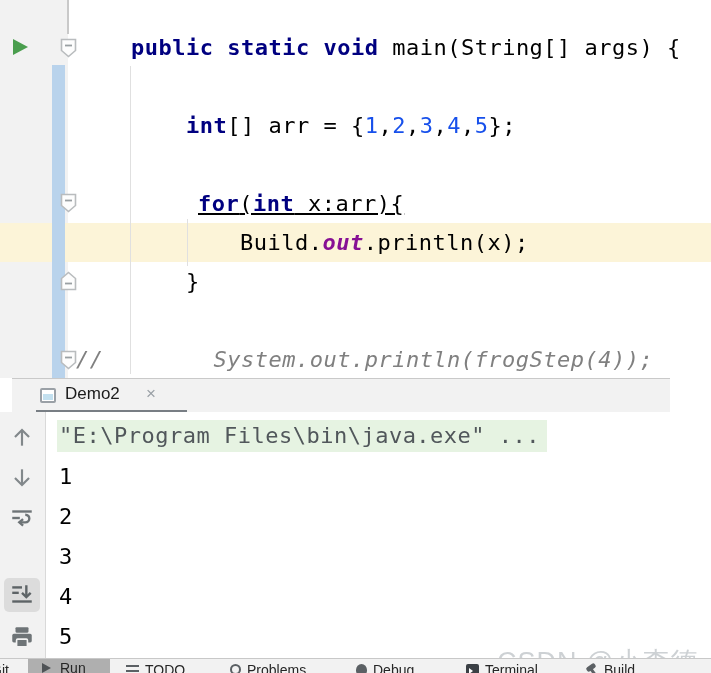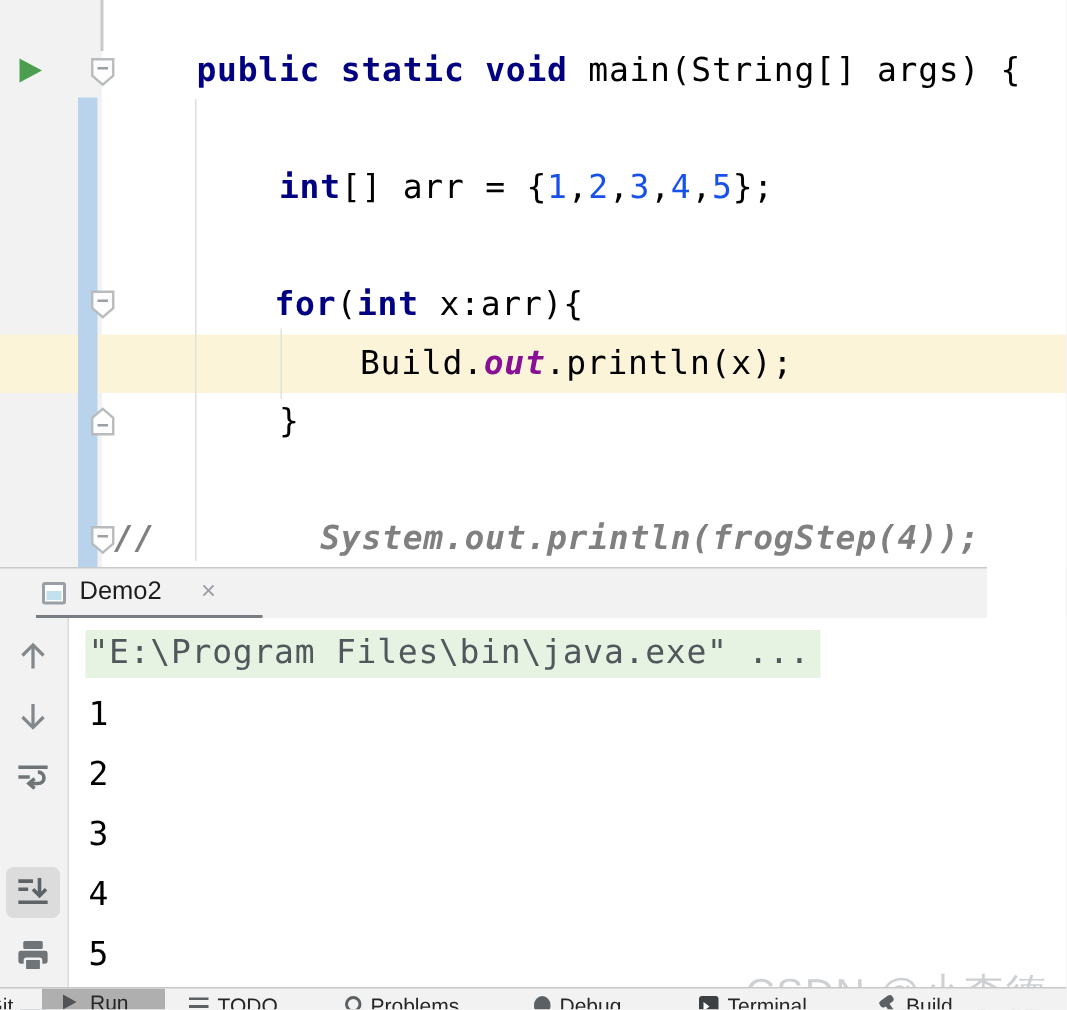--- a/index.html
+++ b/index.html
@@ -20,21 +20,21 @@
              font-family:"DejaVu Sans Mono","Liberation Mono",monospace;
              font-size:22px;letter-spacing:0.5px;color:#000;}
   .seg-kw{color:#000080;font-weight:bold;}
   .seg-pl{color:#000000;}
   .seg-num{color:#1750eb;}
   .seg-field{color:#871094;font-style:italic;font-weight:bold;margin-top:37px;}
   .seg-comment{color:#808080;font-style:italic;}
 
   
   .console-panel{position:absolute;left:0;top:378px;width:711px;height:295px;}
-  .tab-bar{position:absolute;left:0;top:0;width:658px;height:34px;background:#f2f2f2;
+  .tab-bar{position:absolute;left:12px;top:0;width:658px;height:34px;background:#f2f2f2;
            border-top:1px solid #c9c9c9;border-bottom:1px solid #dbdbdb;}
   .tab{position:absolute;left:12px;top:2px;width:151px;height:29px;cursor:pointer;}
   .tab-icon{position:absolute;left:16px;top:7px;width:16px;height:15px;border:2px solid #9aa0a6;
             border-radius:2px;background:#fff;box-sizing:border-box;}
   .tab-icon::after{content:"";position:absolute;left:1px;top:4px;width:10px;height:6px;background:#c3e0ef;}
   .tab-label{position:absolute;left:41px;top:3px;font-size:17px;color:#1c1c1c;}
   .tab-close{position:absolute;left:122px;top:3px;font-size:17px;color:#9aa0a6;cursor:pointer;}
   .tab-underline{position:absolute;left:12px;top:29px;width:151px;height:3px;background:#787e84;}
 
   .console-body{position:absolute;left:0;top:34px;width:711px;height:246px;background:#fff;}
@@ -104,24 +104,24 @@
           <path d="M1.5 1.5 H15.5 V12.5 L8.5 18.5 L1.5 12.5 Z" fill="#fdfdfd" stroke="#b9bcbe" stroke-width="1.6"></path>
           <line x1="5" y1="7.5" x2="12" y2="7.5" stroke="#9aa0a3" stroke-width="1.8"></line>
         </svg>
     </div>
 
     <div class="guide" style="left:130px;top:66px;height:308px;"></div>
     <div class="guide" style="left:187px;top:219px;height:47px;"></div>
 
     <div class="code-line" style="left:131px;top:28px;"><span class="seg-kw">public static void </span><span class="seg-pl">main(String[] args) {</span></div>
     <div class="code-line" style="left:186px;top:106px;"><span class="seg-kw">int</span><span class="seg-pl">[] arr = {</span><span class="seg-num">1</span><span class="seg-pl">,</span><span class="seg-num">2</span><span class="seg-pl">,</span><span class="seg-num">3</span><span class="seg-pl">,</span><span class="seg-num">4</span><span class="seg-pl">,</span><span class="seg-num">5</span><span class="seg-pl">};</span></div>
-    <div class="code-line" style="left:183px;top:184px;"><span class="seg-kw">for</span><span class="seg-pl">(</span><span class="seg-kw">int</span><span class="seg-pl"> x:arr){</span></div>
+    <div class="code-line" style="left:198px;top:184px;text-decoration:underline;"><span class="seg-kw">for</span><span class="seg-pl">(</span><span class="seg-kw">int</span><span class="seg-pl"> x:arr){</span></div>
     <div class="code-line" style="left:240px;top:223px;"><span class="seg-pl">Build.</span><span class="seg-field">out</span><span class="seg-pl">.println(x);</span></div>
     <div class="code-line" style="left:186px;top:262px;"><span class="seg-pl">}</span></div>
-    <div class="code-line" style="left:76px;top:340px;font-weight:bold;"><span class="seg-comment">//        System.out.println(frogStep(4));</span></div>
+    <div class="code-line" style="left:76px;top:340px;"><span class="seg-comment">//        System.out.println(frogStep(4));</span></div>
   </div>
 
   <div class="console-panel">
     <div class="tab-bar">
       <div class="tab">
         <div class="tab-icon"></div>
         <div class="tab-label">Demo2</div>
         <div class="tab-close">×</div>
         <div class="tab-underline"></div>
       </div>

